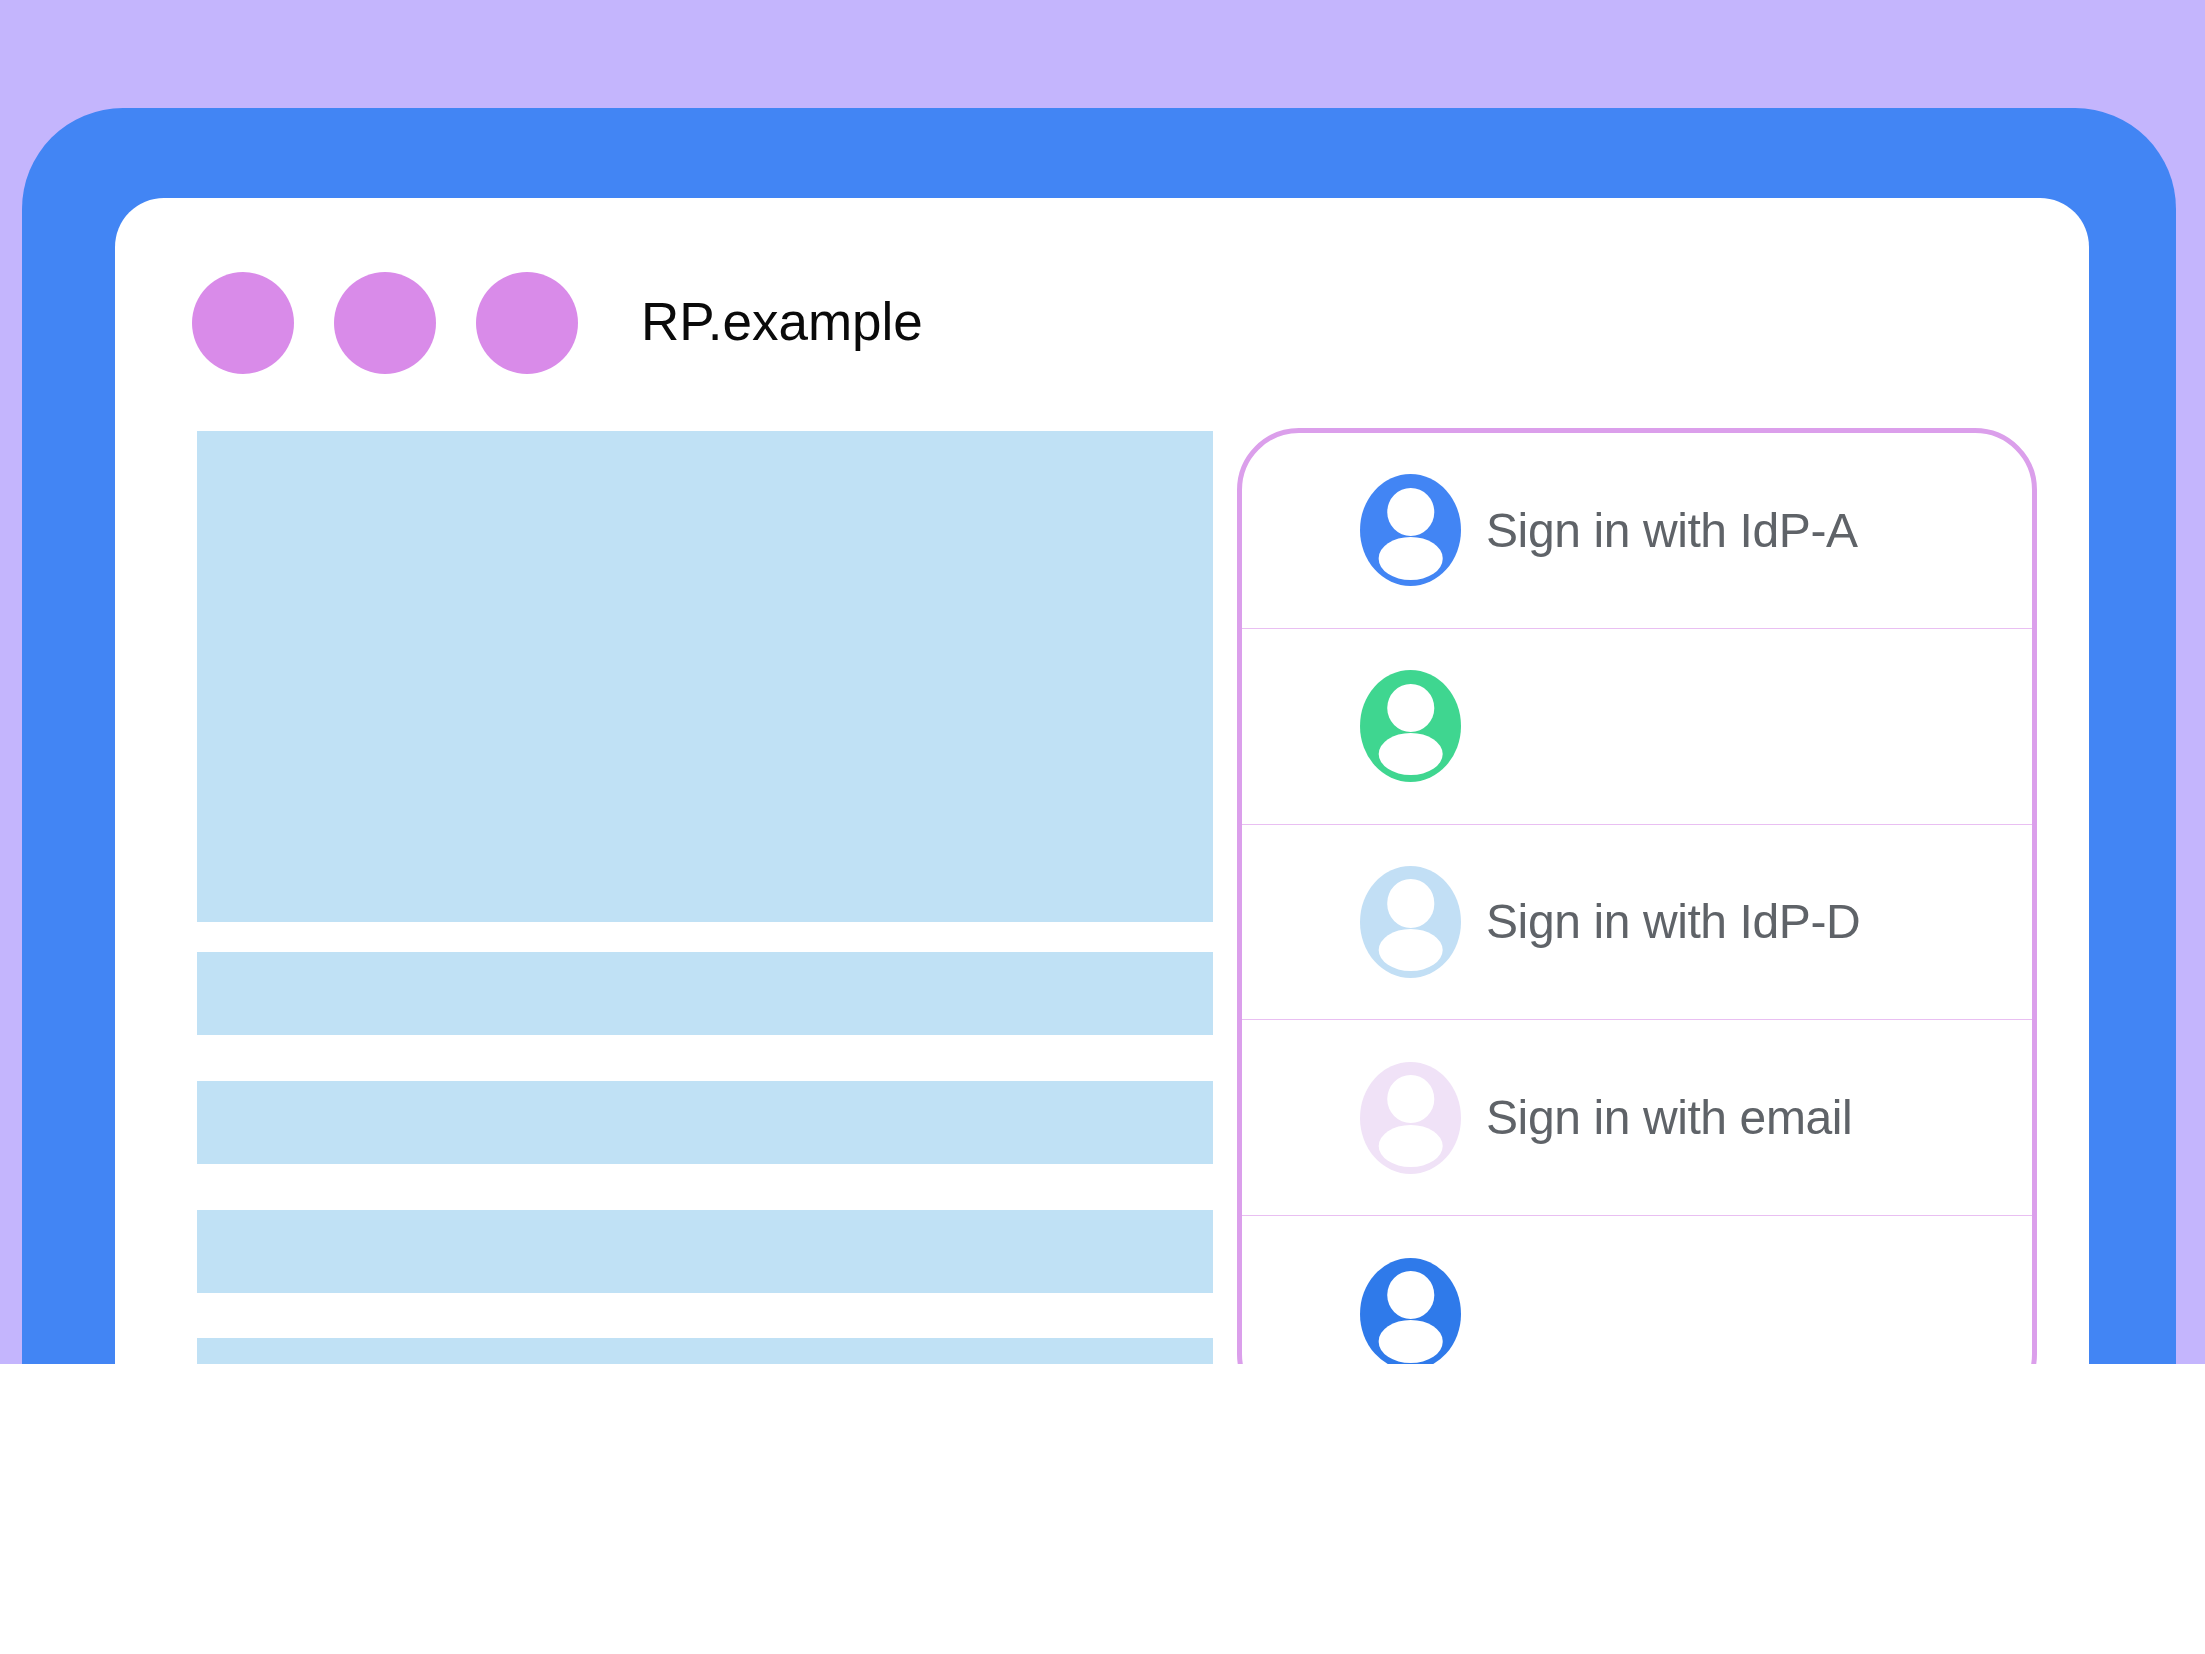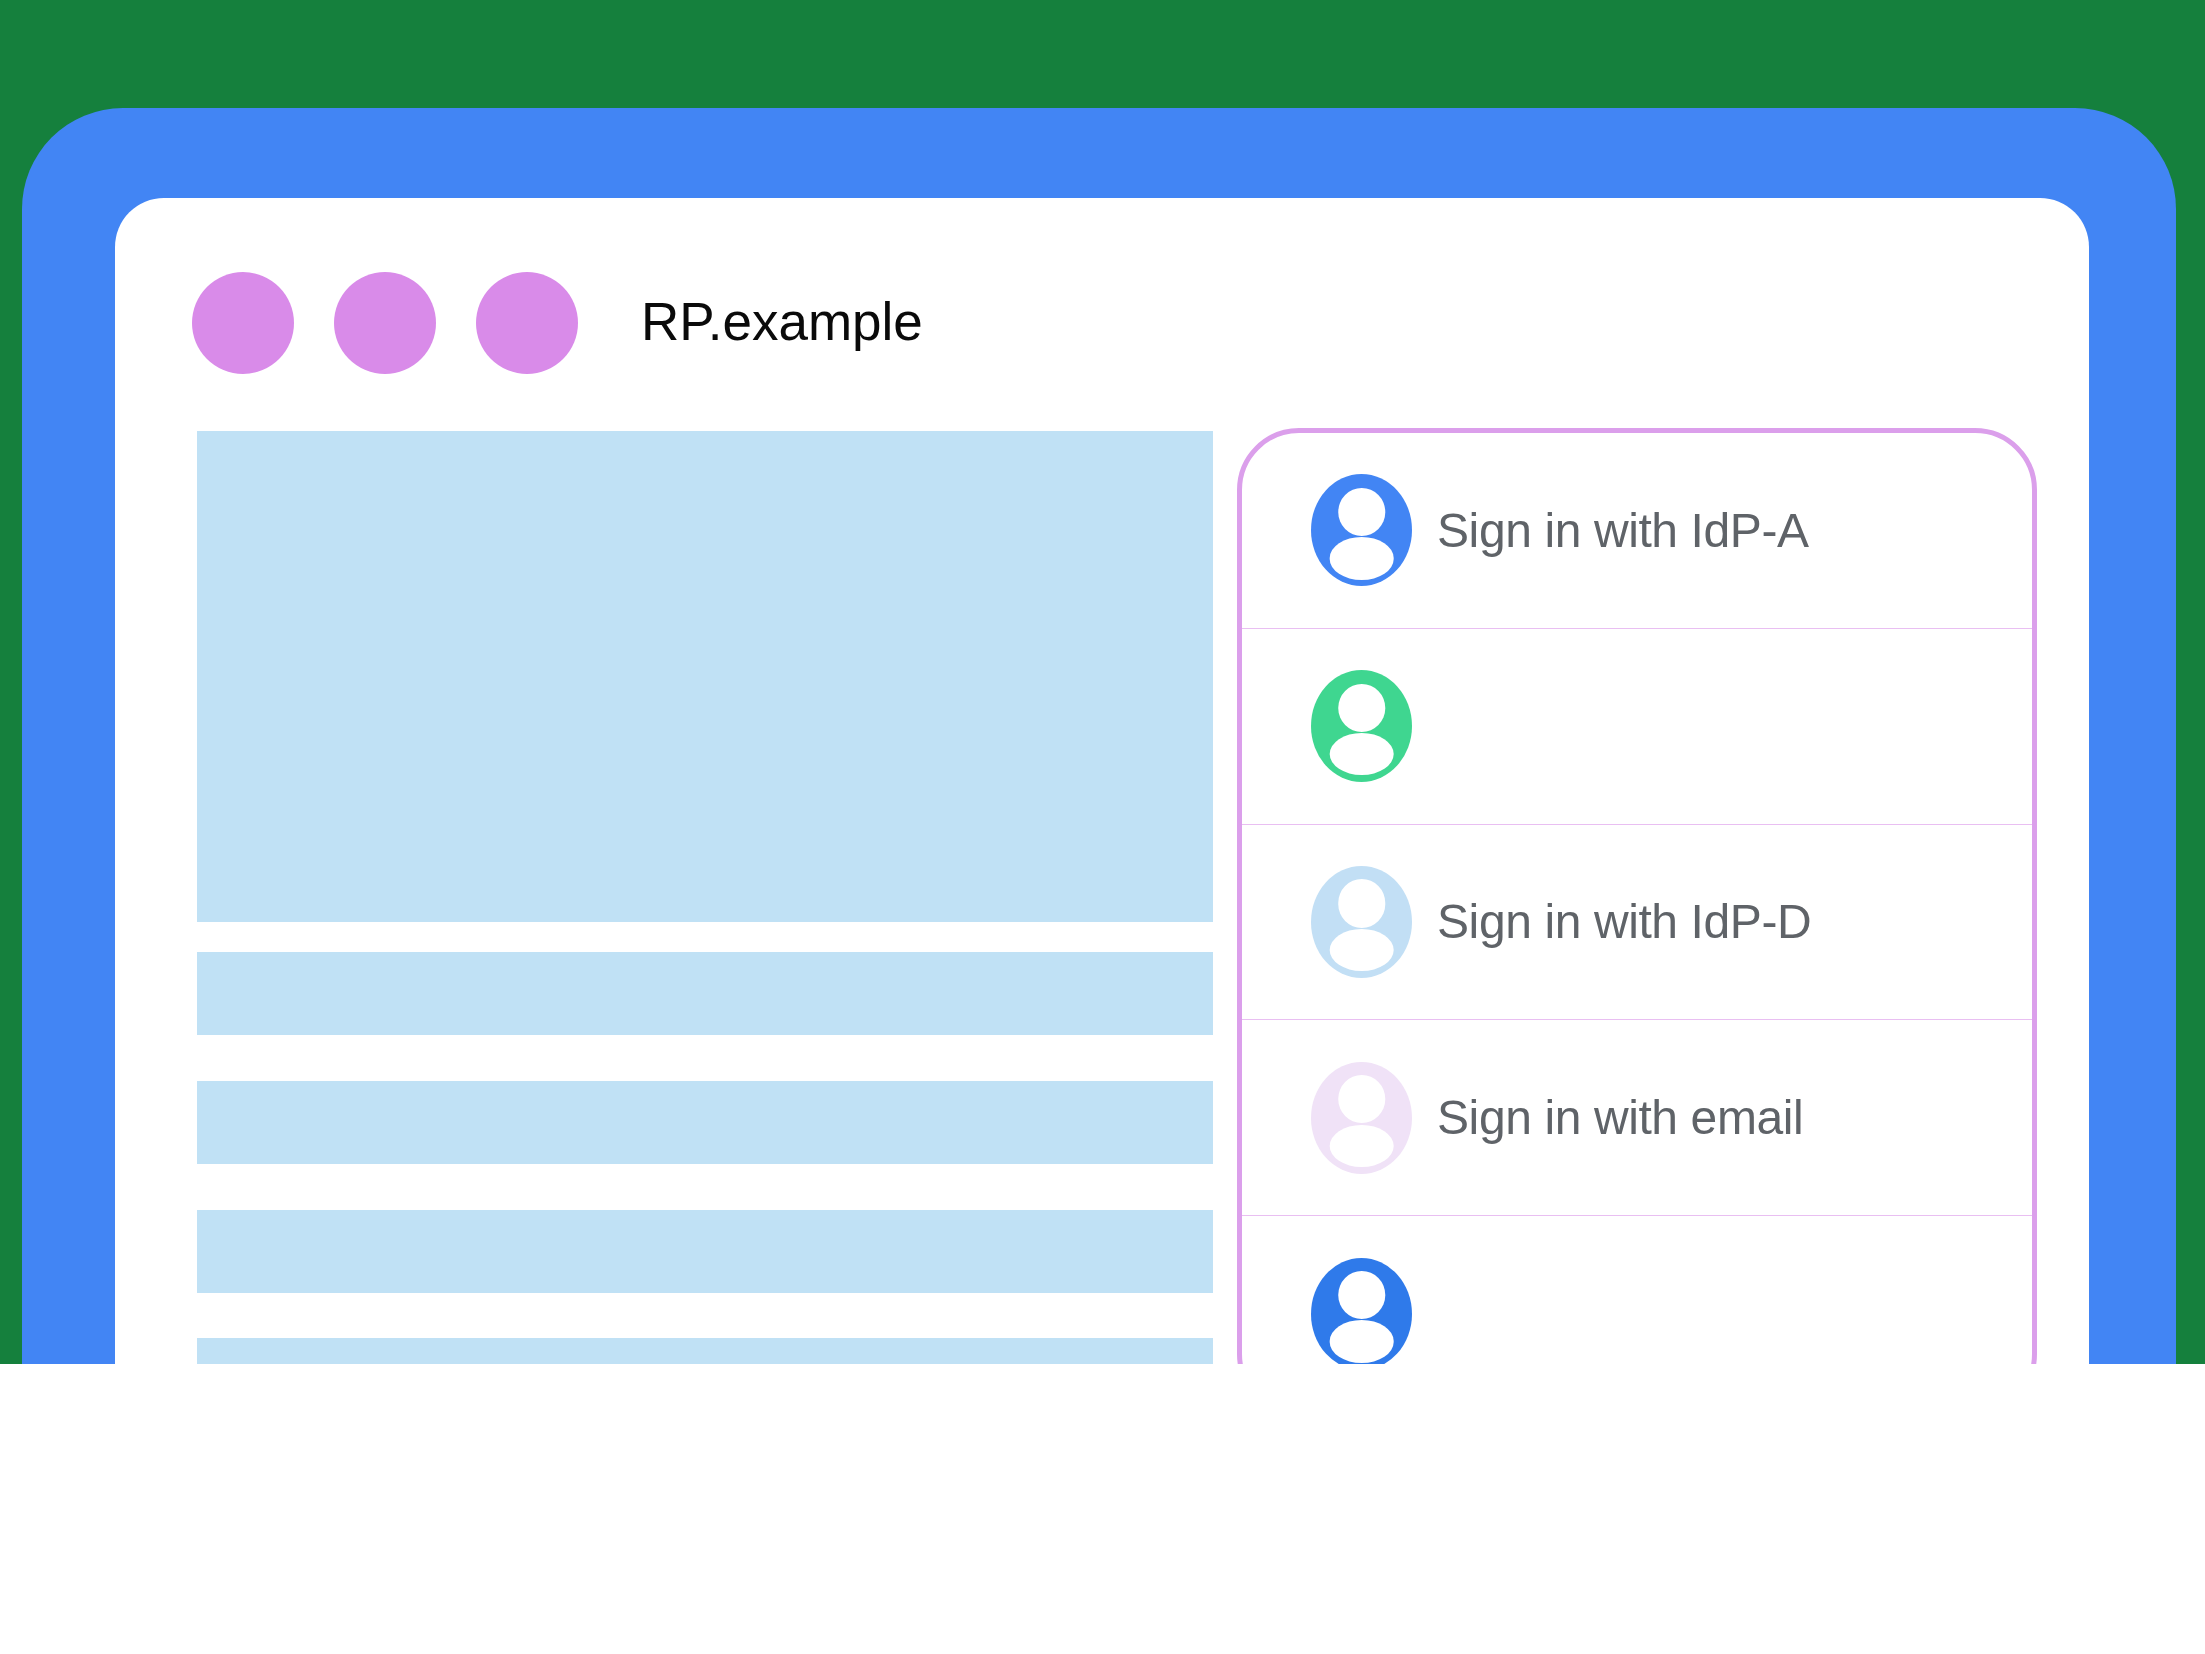--- a/index.html
+++ b/index.html
@@ -1,17 +1,17 @@
 <!DOCTYPE html>
 <html style="font-size:14px"><head>
 <meta charset="utf-8">
 <style>
   html,body{margin:0;padding:0;background:#ffffff;}
   #stage{
-    position:relative;width:2206px;height:1364px;background:#15803d;overflow:hidden;
+    position:relative;width:2206px;height:1364px;background:#c4b5fd;overflow:hidden;
     font-family:"Liberation Sans", sans-serif;
   }
   
   .frame-outer{position:absolute;left:22px;top:108px;width:2154px;height:1436px;
     background:var(--frame-blue);border-radius:101px;}
   .frame-inner{position:absolute;left:115px;top:198px;width:1974px;height:1253px;
     background:#ffffff;border-radius:49px;}
   .frame-gap-cover{position:absolute;left:1570px;top:1445px;width:171px;height:115px;background:#ffffff;}
   .frame-cap-left{position:absolute;left:1493px;top:1451px;width:79px;height:93px;
     background:var(--frame-blue);border-radius:0 46px 46px 0;}
@@ -26,21 +26,21 @@
   .rp-title{position:absolute;left:641px;top:292px;font-size:53px;line-height:60px;
     font-weight:500;color:#0a0a0a;letter-spacing:0px;}
   
   .hero-block{position:absolute;left:197px;top:431px;width:1016px;height:491px;
     background:var(--placeholder-blue);}
   .text-bar{position:absolute;left:197px;width:1016px;height:83px;background:var(--placeholder-blue);}
   
   .signin-panel{position:absolute;left:1237px;top:428px;width:790px;height:978px;
     background:#ffffff;border:5.3px solid var(--panel-border);border-radius:62px;
     display:flex;flex-direction:column;overflow:hidden;}
-  .signin-row{flex:1 1 0;display:flex;align-items:center;padding-left:69px;gap:25px;}
+  .signin-row{flex:1 1 0;display:flex;align-items:center;padding-left:118px;gap:25px;}
   .signin-row + .signin-row{border-top:1.8px solid var(--divider);}
   .avatar{position:relative;width:101px;height:112px;border-radius:50%;overflow:hidden;flex:0 0 auto;}
   .avatar .head{position:absolute;left:50%;top:12%;transform:translateX(-50%);
     width:47%;height:43%;background:#ffffff;border-radius:50%;}
   .avatar .torso{position:absolute;left:50%;top:56%;transform:translateX(-50%);
     width:64%;height:38%;background:#ffffff;border-radius:50%;}
   .signin-label{font-size:48px;font-weight:500;color:var(--label-gray);letter-spacing:-0.4px;white-space:nowrap;}
 </style>
 </head>
 <body>

